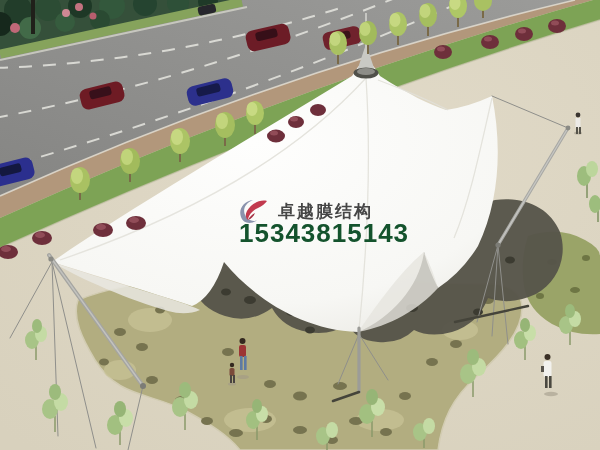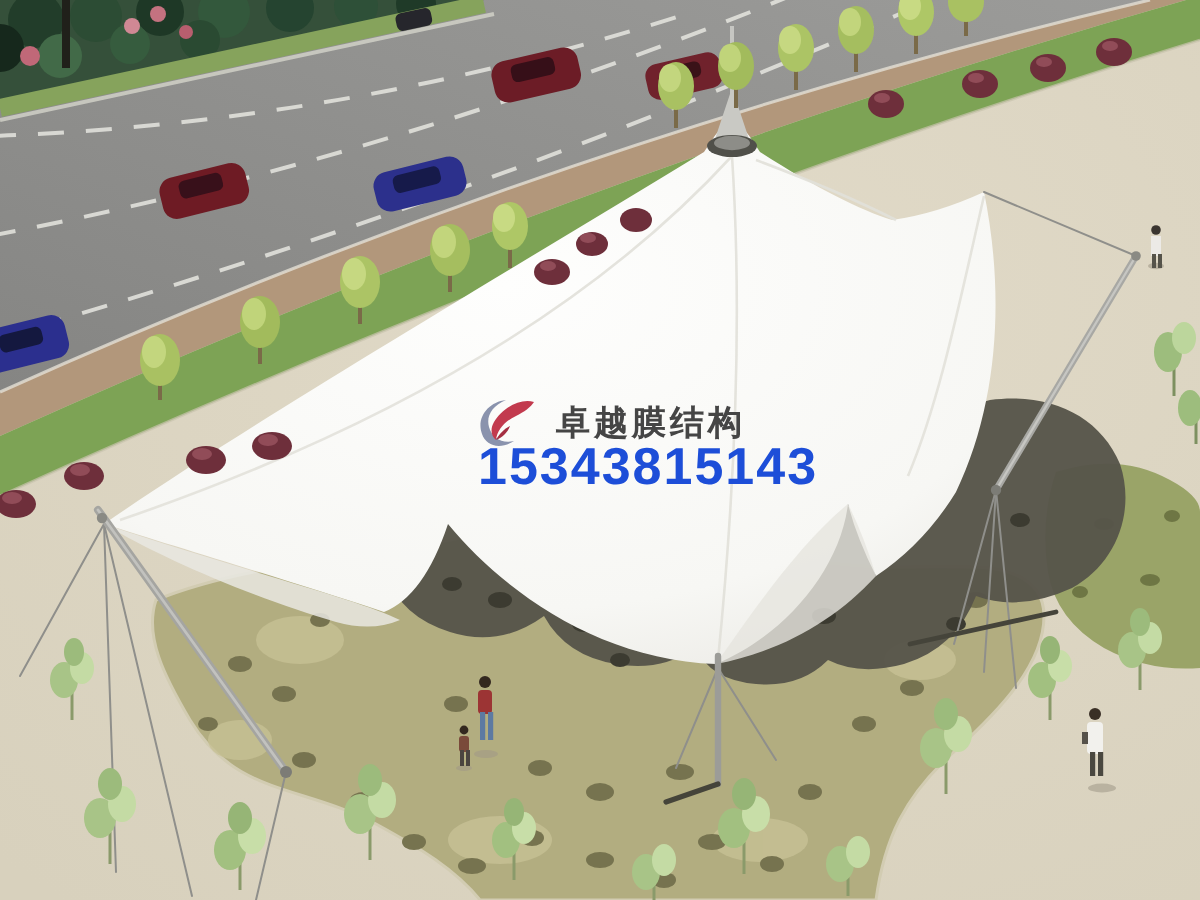--- a/index.html
+++ b/index.html
@@ -9,21 +9,21 @@
   }
   #scene{position:absolute;left:0;top:0;}
   .watermark{position:absolute;left:0;top:0;width:600px;pointer-events:none;}
   .wm-row{position:absolute;left:236px;top:196px;display:flex;align-items:center;gap:8px;}
   .wm-name{
     font-size:17px;font-weight:bold;color:#454545;letter-spacing:2px;
     text-shadow:0 0 1px rgba(255,255,255,.4);
   }
   .wm-phone{
     position:absolute;left:239px;top:218px;font-size:26px;font-weight:bold;
-    color:#1d4ed8;letter-spacing:1px;
+    color:#14532d;letter-spacing:1px;
   }
 </style>
 </head>
 <body>
 
 <div id="stage">
 
 <svg id="scene" width="600" height="450" viewBox="0 0 600 450">
   <defs>
     <radialGradient id="plazaG" cx="60%" cy="35%" r="85%">

